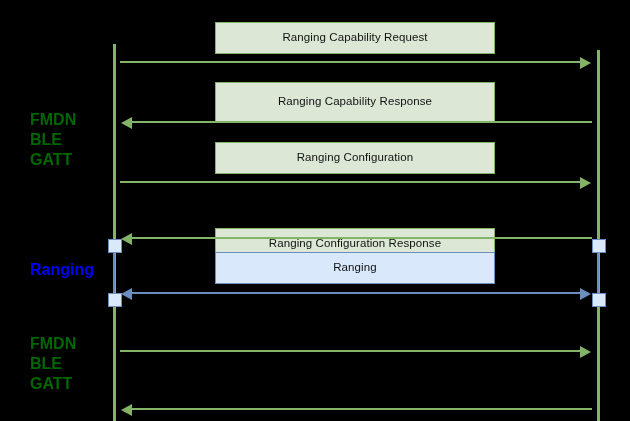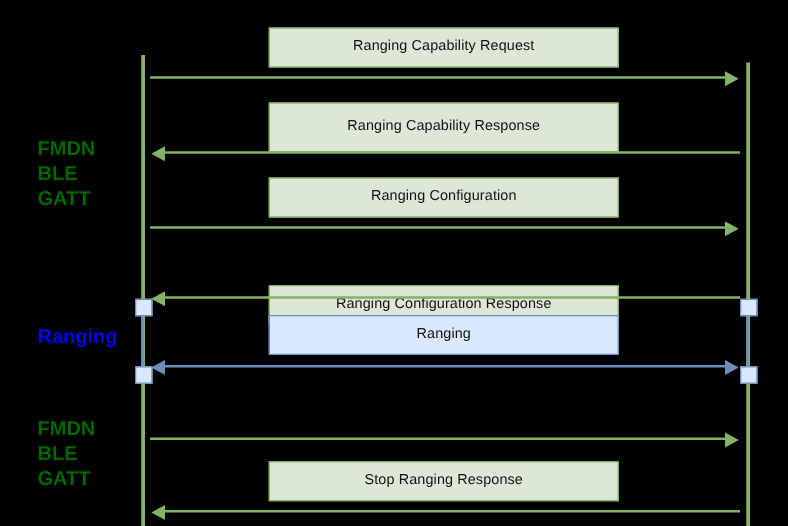--- a/index.html
+++ b/index.html
@@ -96,23 +96,20 @@
     <div class="arrow-head left green" style="left: 121px; top: 233px;"></div>
     <div class="arrow-line green" style="top: 237px; left: 132px; width: 460px;"></div>
     <div class="msg-box blue" style="left: 215px; top: 252px; width: 280px; height: 32px;">
       <span>Ranging</span>
     </div>
     <div class="arrow-head left blue" style="left: 121px; top: 288px;"></div>
     <div class="arrow-head right blue" style="left: 580px; top: 288px;"></div>
     <div class="arrow-line blue" style="top: 292px; left: 132px; width: 448px;"></div>
     <div class="arrow-head right green" style="left: 580px; top: 346px;"></div>
     <div class="arrow-line green" style="top: 350px; left: 120px; width: 460px;"></div>
-    <div class="msg-box green" style="left: 215px; top: 369px; width: 280px; height: 32px;">
-      <span>Stop Ranging Response</span>
-    </div>
     <div class="arrow-head left green" style="left: 121px; top: 404px;"></div>
     <div class="arrow-line green" style="top: 408px; left: 132px; width: 460px;"></div>
     <div class="side-label green" style="left: 30px; top: 110px; width: 70px;">FMDN
 BLE
 GATT</div>
     <div class="side-label blue" style="left: 30px; top: 260px; width: 70px;">Ranging</div>
     <div class="side-label green" style="left: 30px; top: 334px; width: 70px;">FMDN
 BLE
 GATT</div>
   </div>

